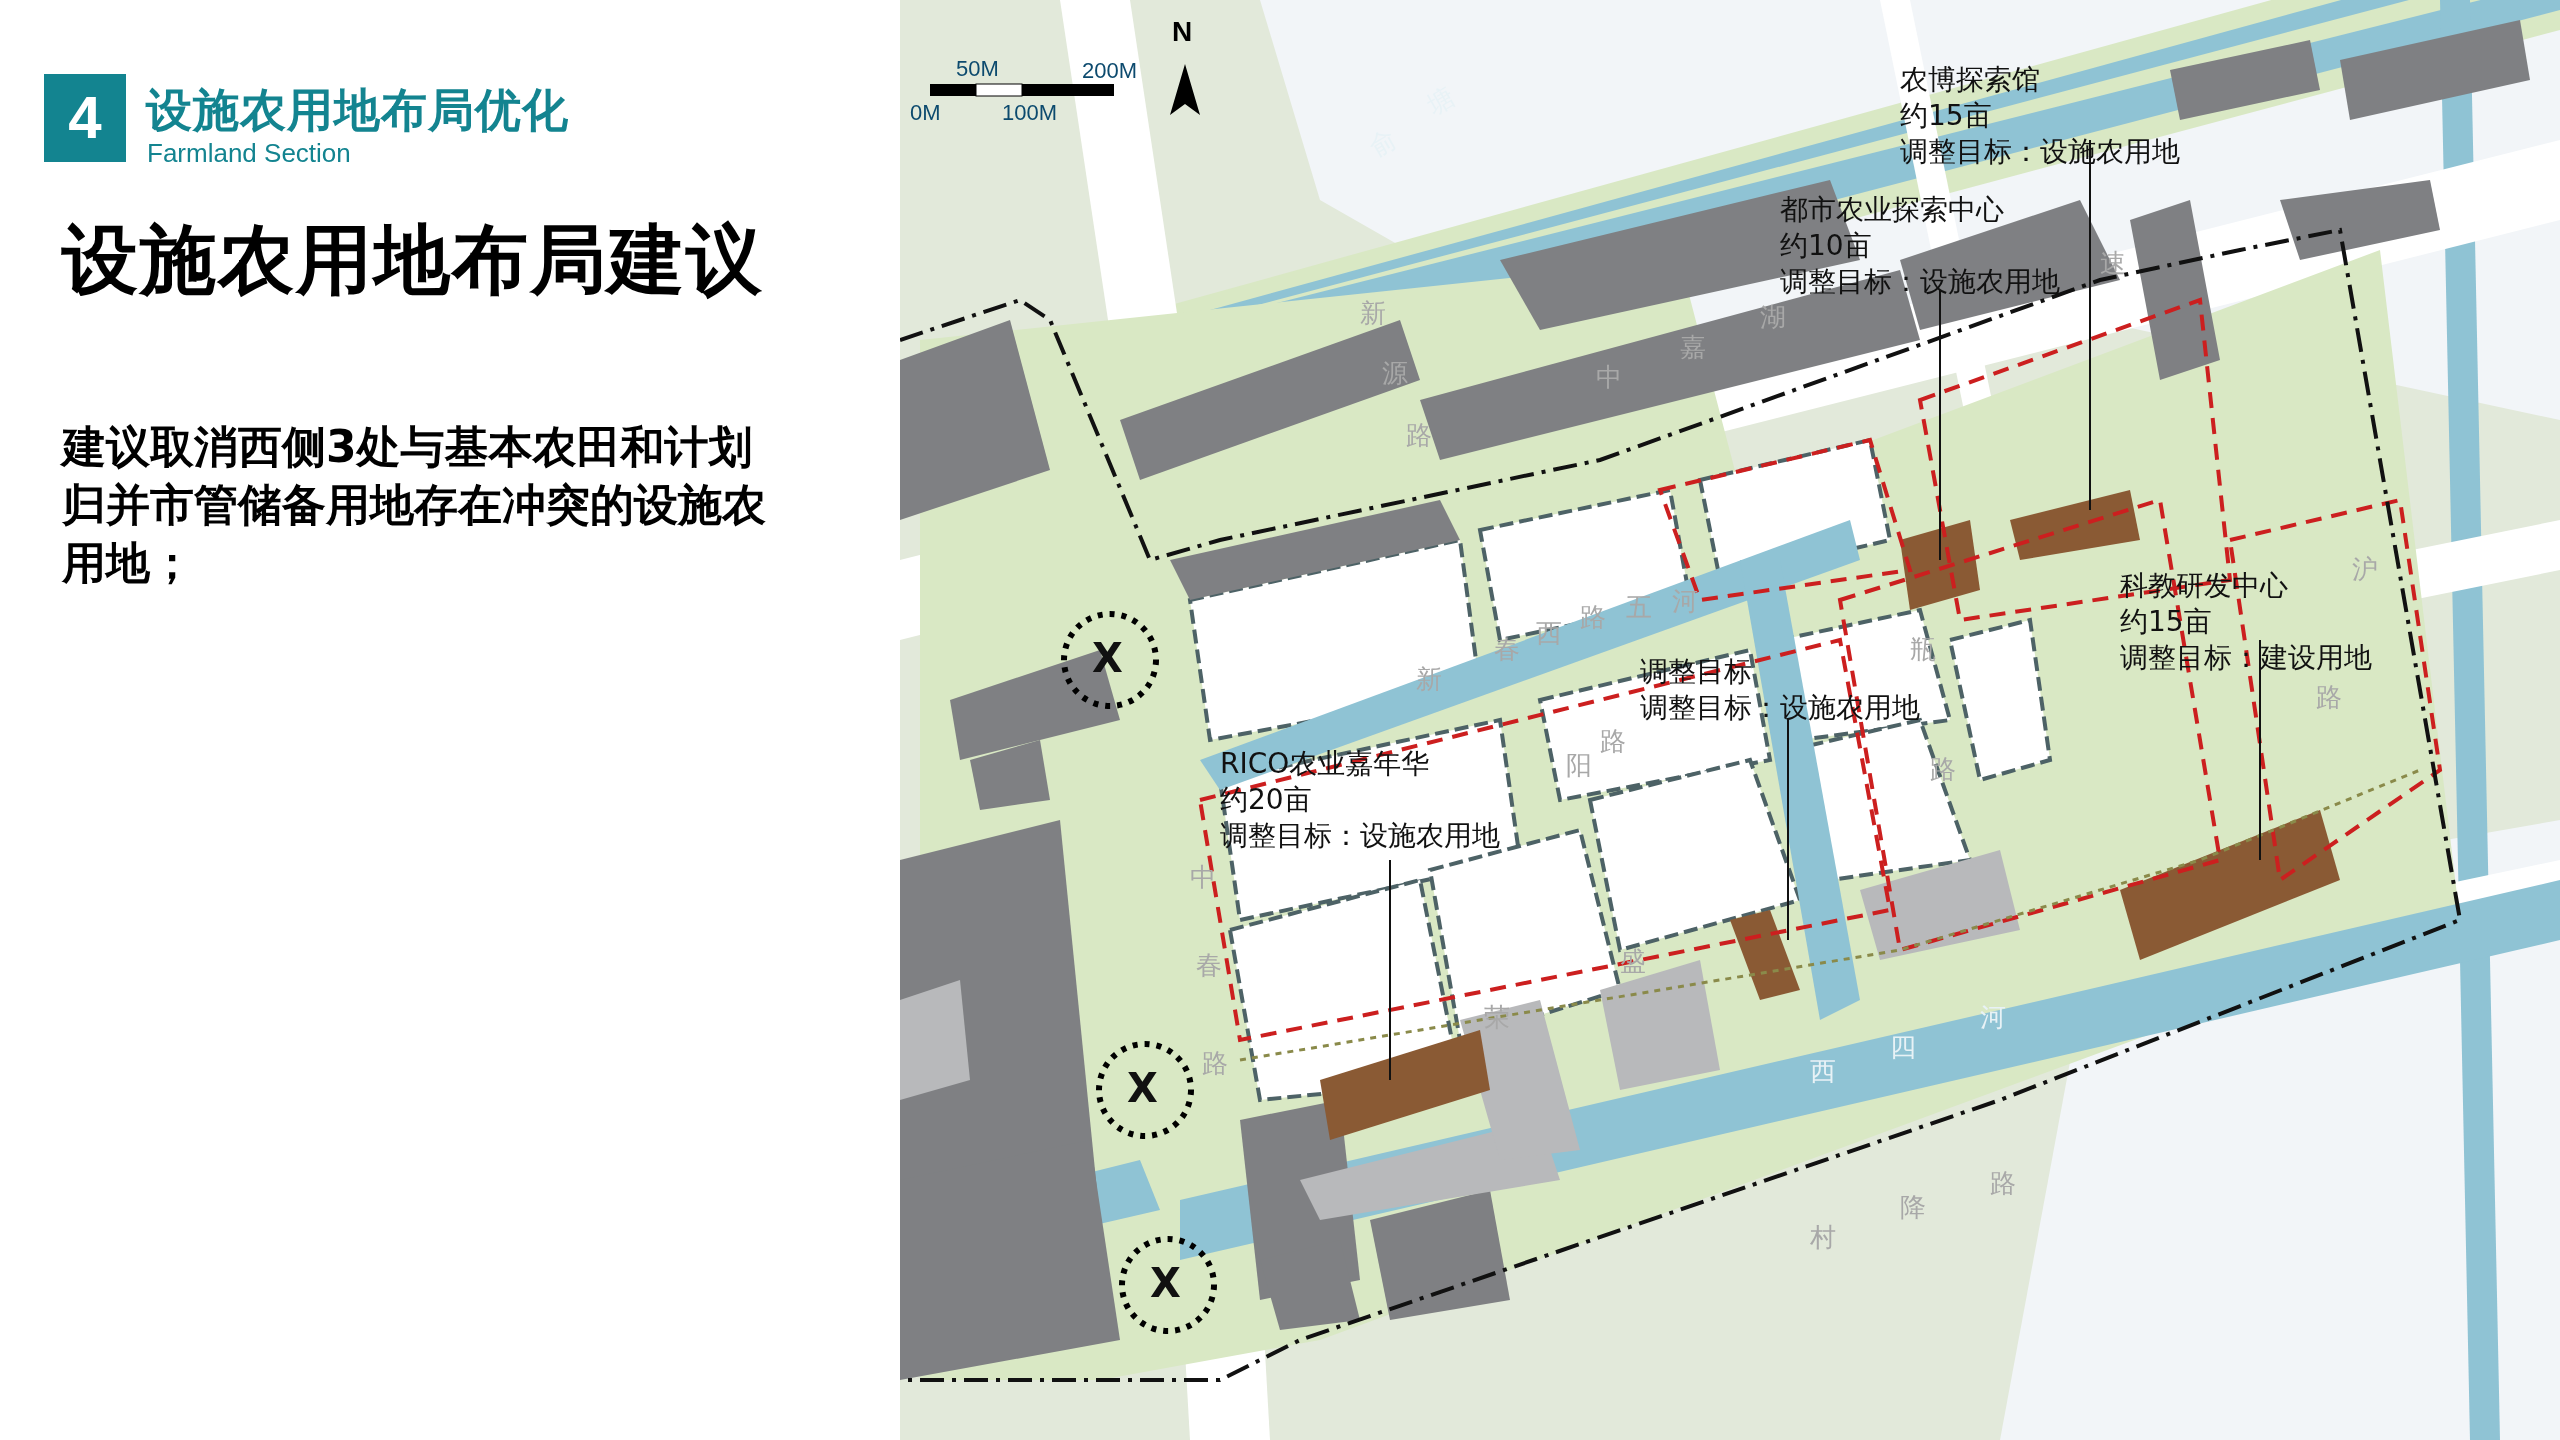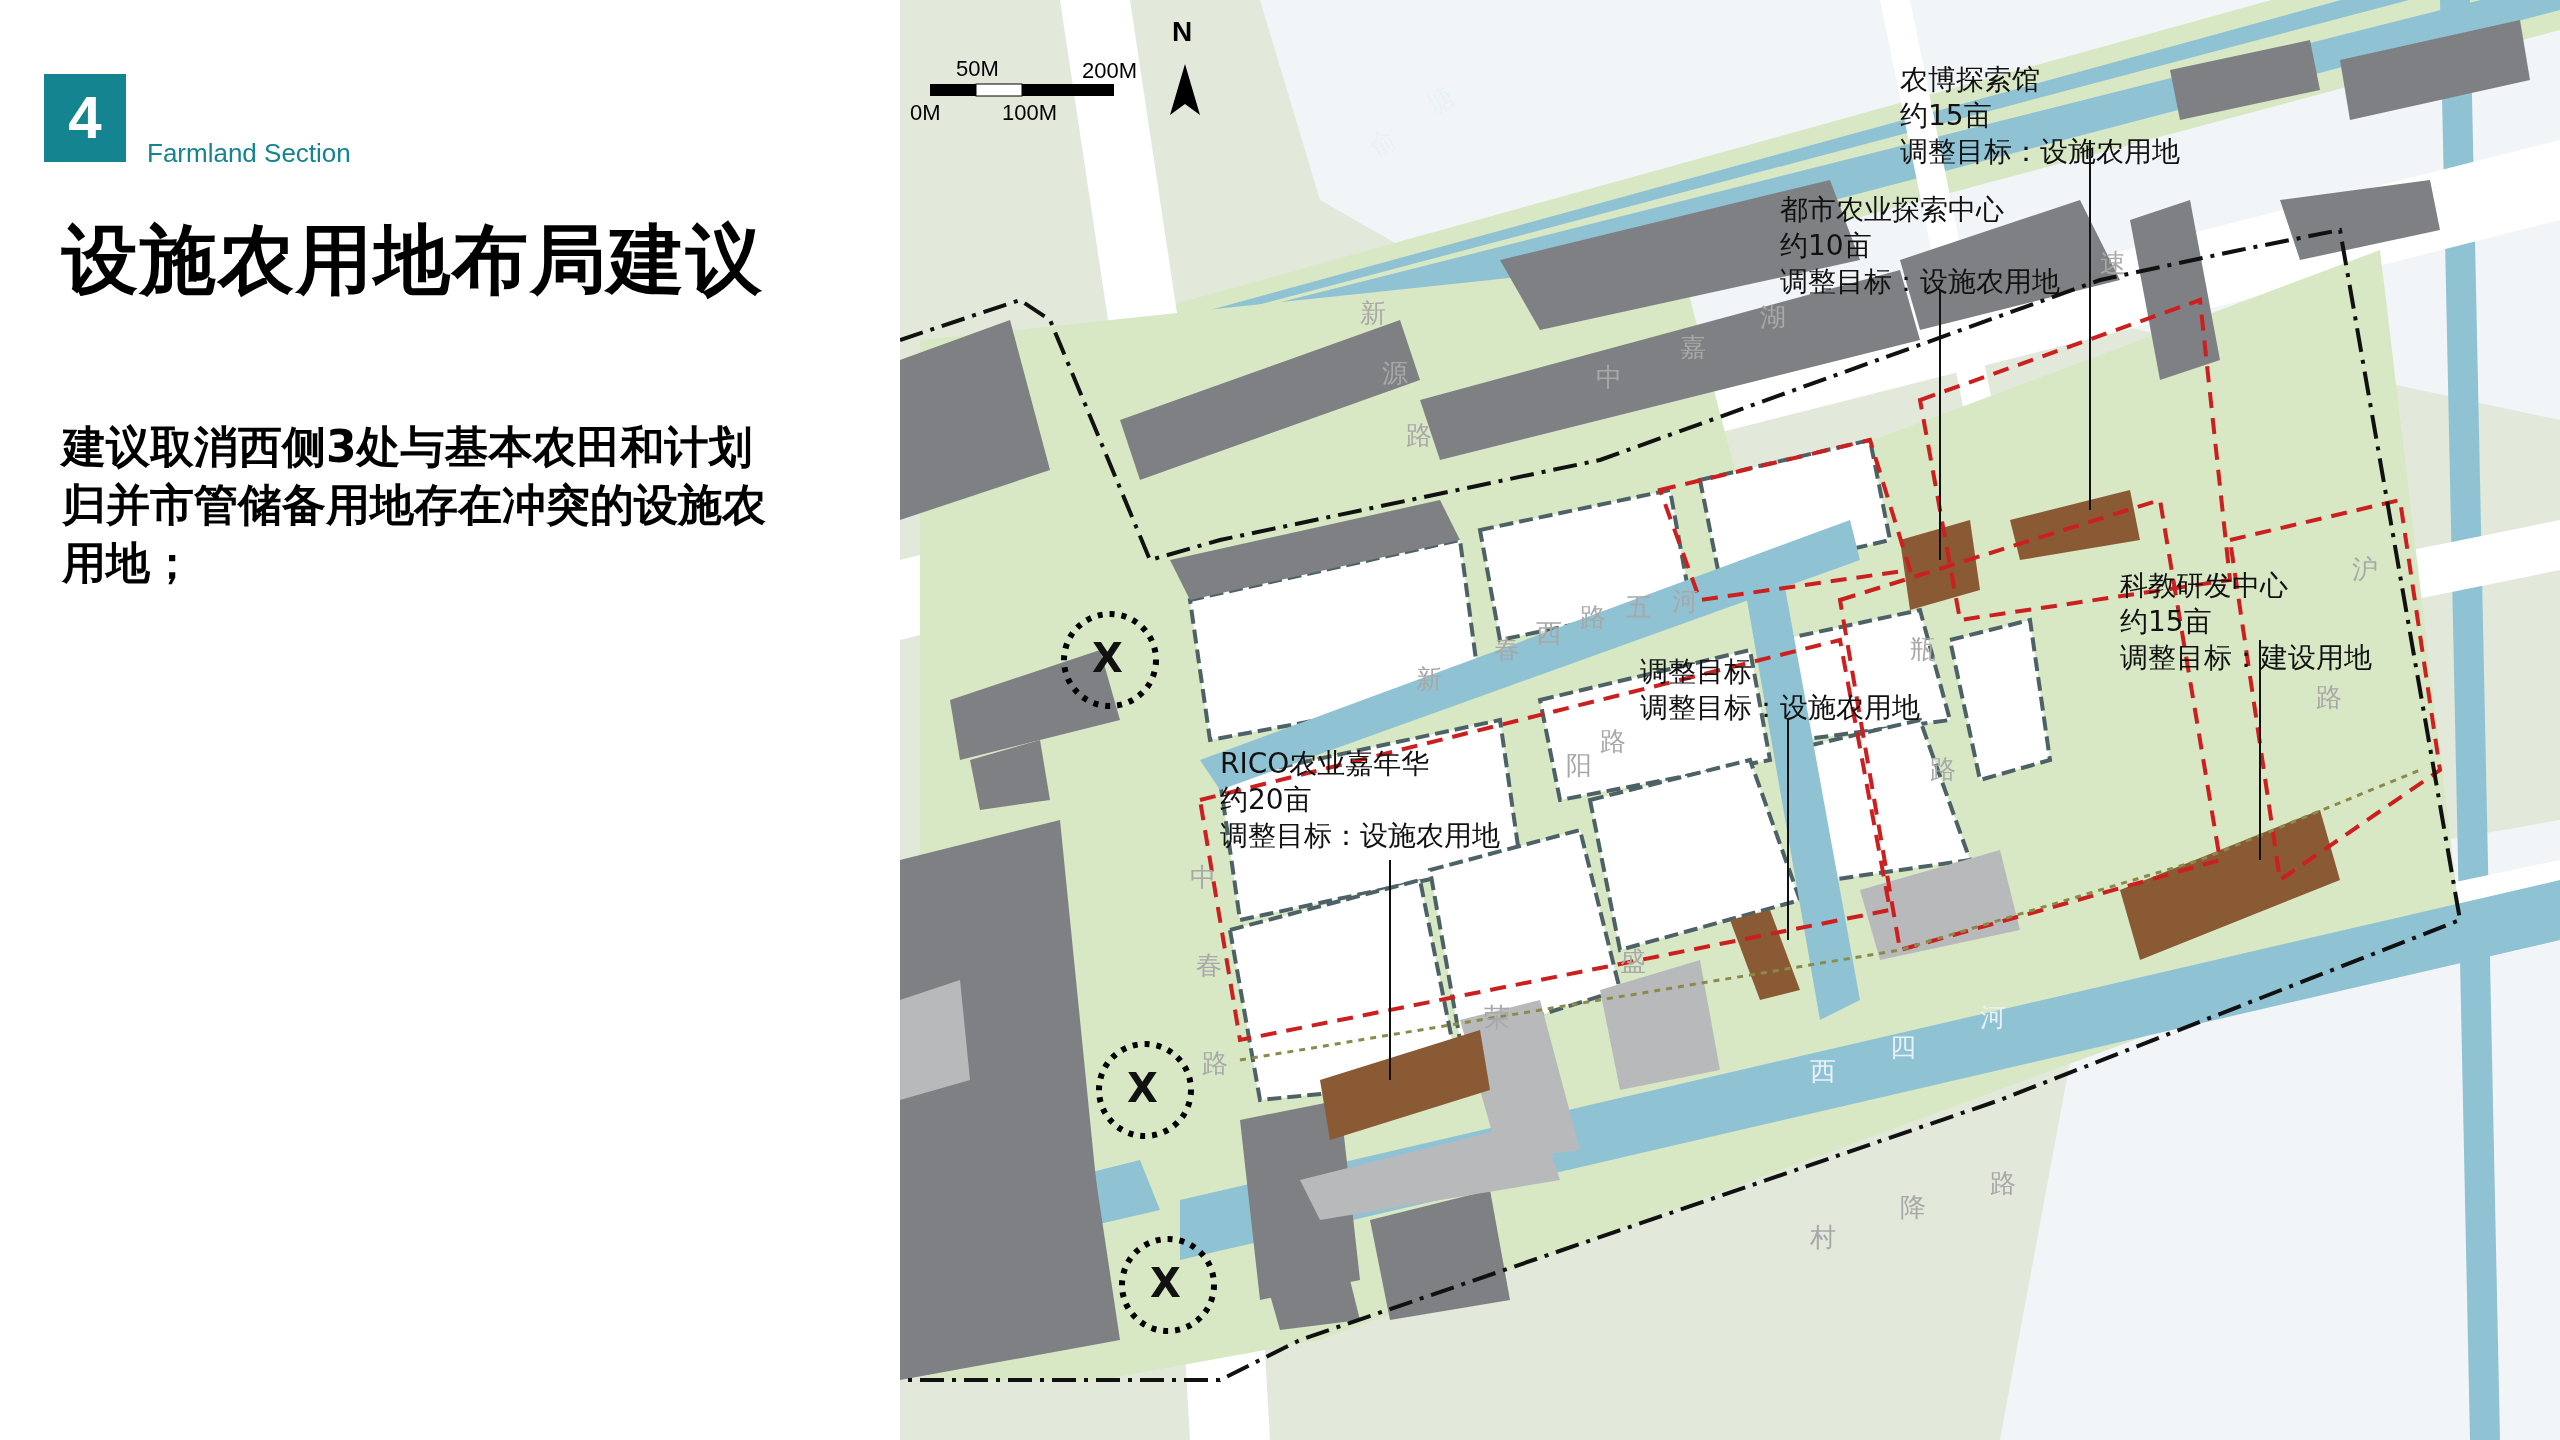--- a/index.html
+++ b/index.html
@@ -11,28 +11,29 @@
   .main-title { position:absolute; left:62px; top:210px; color:#000; font-weight:bold; font-size:76px; letter-spacing:2px; white-space:nowrap; }
   .para { position:absolute; left:62px; width:720px; color:#000000; font-weight:bold; font-size:44px; line-height:58px; }
   .p1 { top:418px; }
   .p2 { top:672px; }
 
   .map { position:absolute; left:900px; top:0; width:1660px; height:1440px; overflow:hidden; background:#e2e9da; }
   .map svg { position:absolute; left:0; top:0; }
   .lbl { position:absolute; color:#111; font-size:28px; line-height:36px; text-align:left; white-space:nowrap; }
   .road-lbl { position:absolute; color:#a8a8a8; font-size:26px; }
   .river-lbl { position:absolute; color:#e8f2f6; font-size:26px; }
-  .scale-txt { position:absolute; color:#000000; font-family:"Liberation Sans", sans-serif; font-size:22px; }
+  .scale-txt { position:absolute; color:#0c4a6e; font-family:"Liberation Sans", sans-serif; font-size:22px; }
   .north { position:absolute; color:#000; font-family:"Liberation Sans", sans-serif; font-weight:bold; font-size:28px; }
 </style>
 </head>
 <body>
 
 <div class="left">
   <div class="sec-badge">4</div>
+  <div class="sec-title">设施农用地布局优化</div>
   <div class="sec-sub">Farmland Section</div>
   <div class="main-title">设施农用地布局建议</div>
   <div class="para p1">建议取消西侧3处与基本农田和计划归并市管储备用地存在冲突的设施农用地；</div>
 </div>
 
 <div class="map">
   <svg width="1660" height="1440" viewBox="0 0 1660 1440">
 
     <rect x="0" y="0" width="1660" height="1440" fill="#e2e9da"></rect>
 

